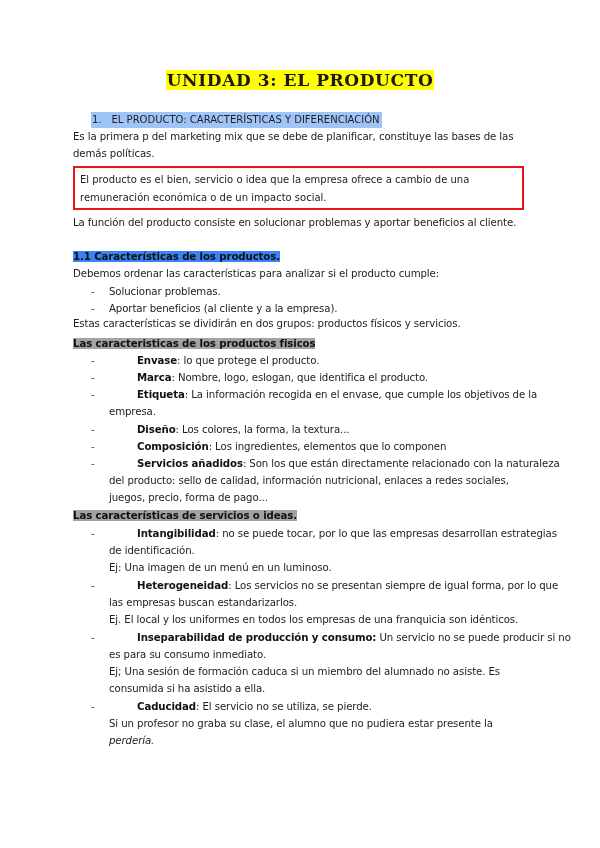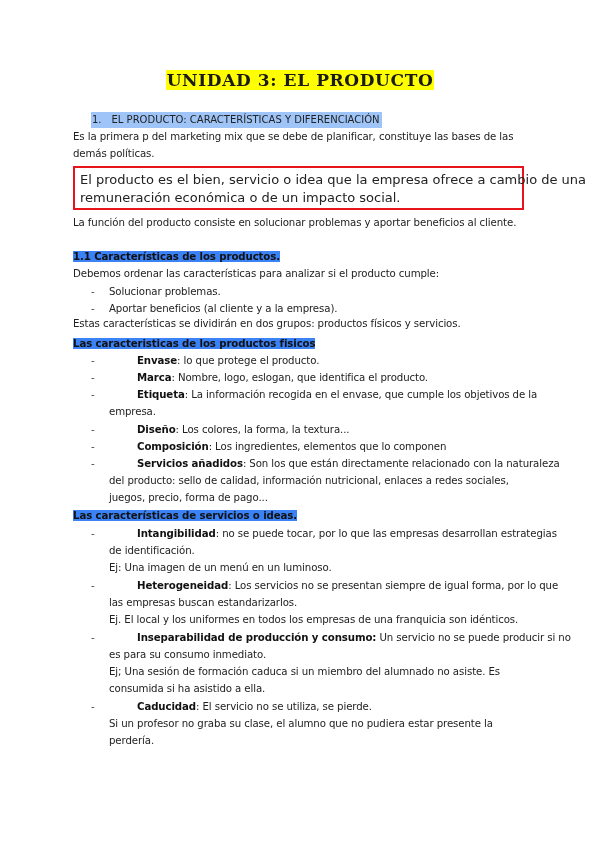--- a/index.html
+++ b/index.html
@@ -50,34 +50,34 @@
       left: 91px;
       top: 112px;
       background: #9fc5f8;
       font-size: 10px;
       line-height: 16px;
       padding: 0 2px 0 1px;
       color: #222;
     }
     .section-heading-1 .num { margin-right: 10px; }
     .hl-pink { background: #3b82f6; font-weight: bold; color:#111; }
-    .hl-green { background: #3b82f6; font-weight: bold; color:#111; }
+    .hl-green { background: #a3a3a3; font-weight: bold; color:#111; }
     .definition-box {
       position: absolute;
       left: 73px;
       top: 166px;
       width: 451px;
       height: 44px;
       border: 2.5px solid #e8141c;
       box-sizing: border-box;
     }
     .definition-box .line {
       position: absolute;
       left: 5px;
-      font-size: 13px;
+      font-size: 10px;
       line-height: 17px;
       color: #222;
       white-space: nowrap;
     }
     .bullet {
       position: absolute;
       font-size: 10.2px;
       line-height: 17px;
       color: #444;
     }
@@ -159,15 +159,15 @@
 
   <span class="bullet" style="left:91px; top:629px;">-</span>
   <div class="abs txt" style="left:109px; top:629px;"><b>Inseparabilidad de producción y consumo:</b><span> Un servicio no se puede producir si no</span></div>
   <div class="abs txt" style="left:109px; top:646px;">es para su consumo inmediato.</div>
   <div class="abs txt" style="left:109px; top:663px;">Ej; Una sesión de formación caduca si un miembro del alumnado no asiste. Es</div>
   <div class="abs txt" style="left:109px; top:680px;">consumida si ha asistido a ella.</div>
 
   <span class="bullet" style="left:91px; top:698px;">-</span>
   <div class="abs txt" style="left:109px; top:698px;"><b>Caducidad</b><span>: El servicio no se utiliza, se pierde.</span></div>
   <div class="abs txt" style="left:109px; top:715px;">Si un profesor no graba su clase, el alumno que no pudiera estar presente la</div>
-  <div class="abs txt" style="left:109px; top:732px;">perdería.</div>
+  <div class="abs txt" style="left:109px; top:732px;font-style:italic;">perdería.</div>
 
 </div>
 
 </body></html>

